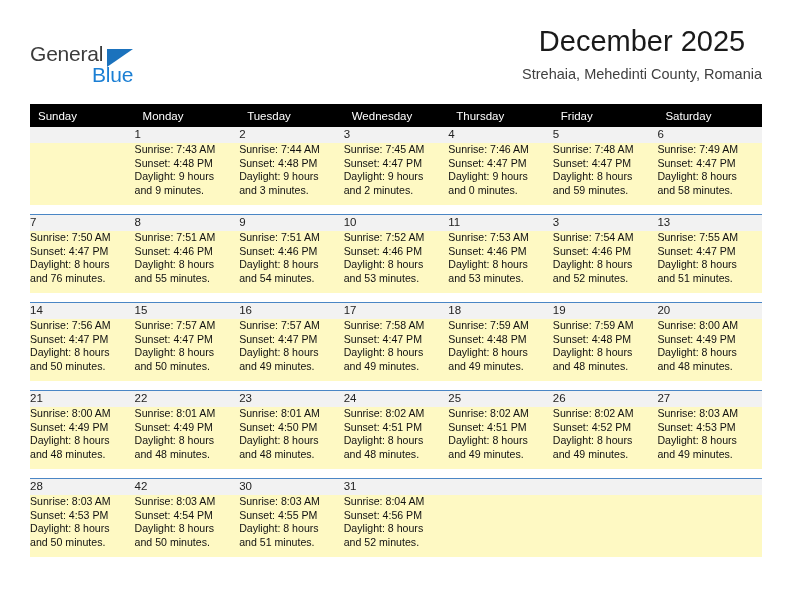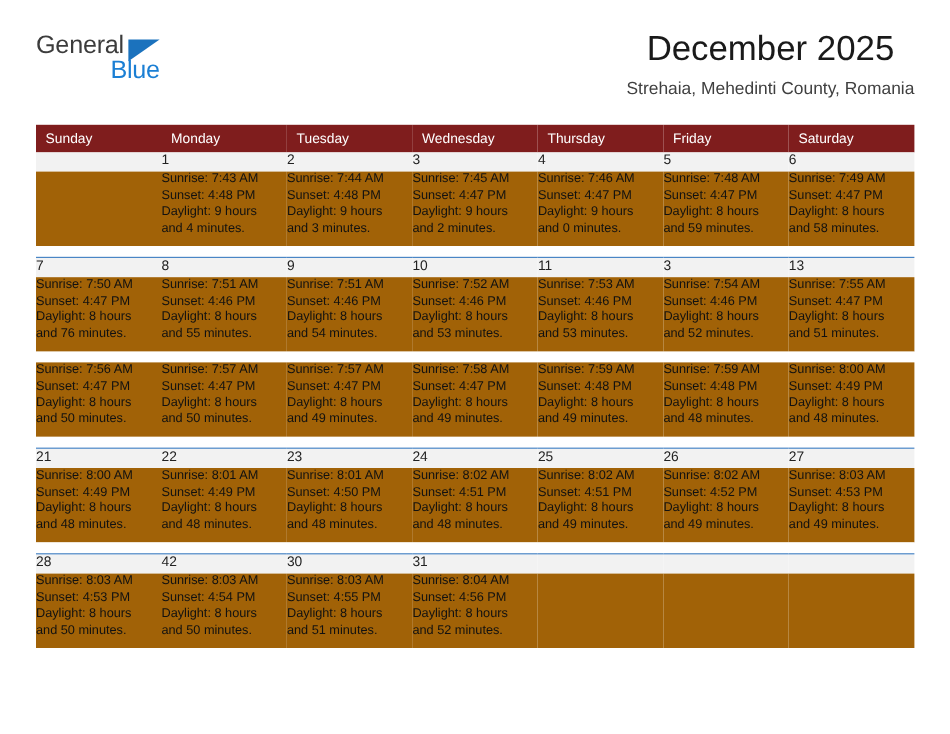--- a/index.html
+++ b/index.html
@@ -25,21 +25,21 @@
   .header {
     position: absolute;
     left: 30px;
     top: 26px;
     right: 30px;
     height: 70px;
   }
   .logo {
     position: absolute;
     left: 0;
-    top: 0;
+    top: 16px;
     width: 180px;
     height: 58px;
   }
   .logo-general {
     position: absolute;
     left: 0;
     top: 0;
     font-size: 21px;
     letter-spacing: -0.2px;
     color: #3c3c3c;
@@ -87,21 +87,21 @@
   
   .calendar {
     position: absolute;
     left: 30px;
     top: 104px;
     width: 732px;
     border-collapse: collapse;
     table-layout: fixed;
   }
   .calendar th {
-    background: #7f1d1d;
+    background: #000000;
     color: #ffffff;
     font-size: 11.5px;
     font-weight: normal;
     text-align: left;
     padding: 5px 0 5px 8px;
     height: 13px;
     border: none;
   }
   .calendar td {
     vertical-align: top;
@@ -120,21 +120,21 @@
     height: 16px;
     font-size: 11.5px;
     color: #222222;
     padding: 3px 0 3px 8px;
     line-height: 14px;
   }
   .daynum-cell.empty {
     background: #f2f2f2;
   }
   .info-cell {
-    background: #a16207;
+    background: #fef9c3;
     height: 62px;
     font-size: 10.6px;
     line-height: 13.6px;
     color: #111111;
     padding: 4px 0 8px 8px;
   }
   .info-cell .line {
     white-space: nowrap;
   }
   .spacer-row td {
@@ -185,21 +185,21 @@
           <td class="daynum-cell">4</td>
           <td class="daynum-cell">5</td>
           <td class="daynum-cell">6</td>
         </tr>
         <tr>
           <td class="info-cell"></td>
           <td class="info-cell">
             <div class="line">Sunrise: 7:43 AM</div>
             <div class="line">Sunset: 4:48 PM</div>
             <div class="line">Daylight: 9 hours</div>
-            <div class="line">and 4 minutes.</div>
+            <div class="line">and 9 minutes.</div>
           </td>
           <td class="info-cell">
             <div class="line">Sunrise: 7:44 AM</div>
             <div class="line">Sunset: 4:48 PM</div>
             <div class="line">Daylight: 9 hours</div>
             <div class="line">and 3 minutes.</div>
           </td>
           <td class="info-cell">
             <div class="line">Sunrise: 7:45 AM</div>
             <div class="line">Sunset: 4:47 PM</div>
@@ -277,20 +277,29 @@
           <td class="info-cell">
             <div class="line">Sunrise: 7:55 AM</div>
             <div class="line">Sunset: 4:47 PM</div>
             <div class="line">Daylight: 8 hours</div>
             <div class="line">and 51 minutes.</div>
           </td>
         </tr>
         <tr class="spacer-row">
           <td colspan="7"></td>
         </tr>
+        <tr class="week-row">
+          <td class="daynum-cell">14</td>
+          <td class="daynum-cell">15</td>
+          <td class="daynum-cell">16</td>
+          <td class="daynum-cell">17</td>
+          <td class="daynum-cell">18</td>
+          <td class="daynum-cell">19</td>
+          <td class="daynum-cell">20</td>
+        </tr>
         <tr>
           <td class="info-cell">
             <div class="line">Sunrise: 7:56 AM</div>
             <div class="line">Sunset: 4:47 PM</div>
             <div class="line">Daylight: 8 hours</div>
             <div class="line">and 50 minutes.</div>
           </td>
           <td class="info-cell">
             <div class="line">Sunrise: 7:57 AM</div>
             <div class="line">Sunset: 4:47 PM</div>

